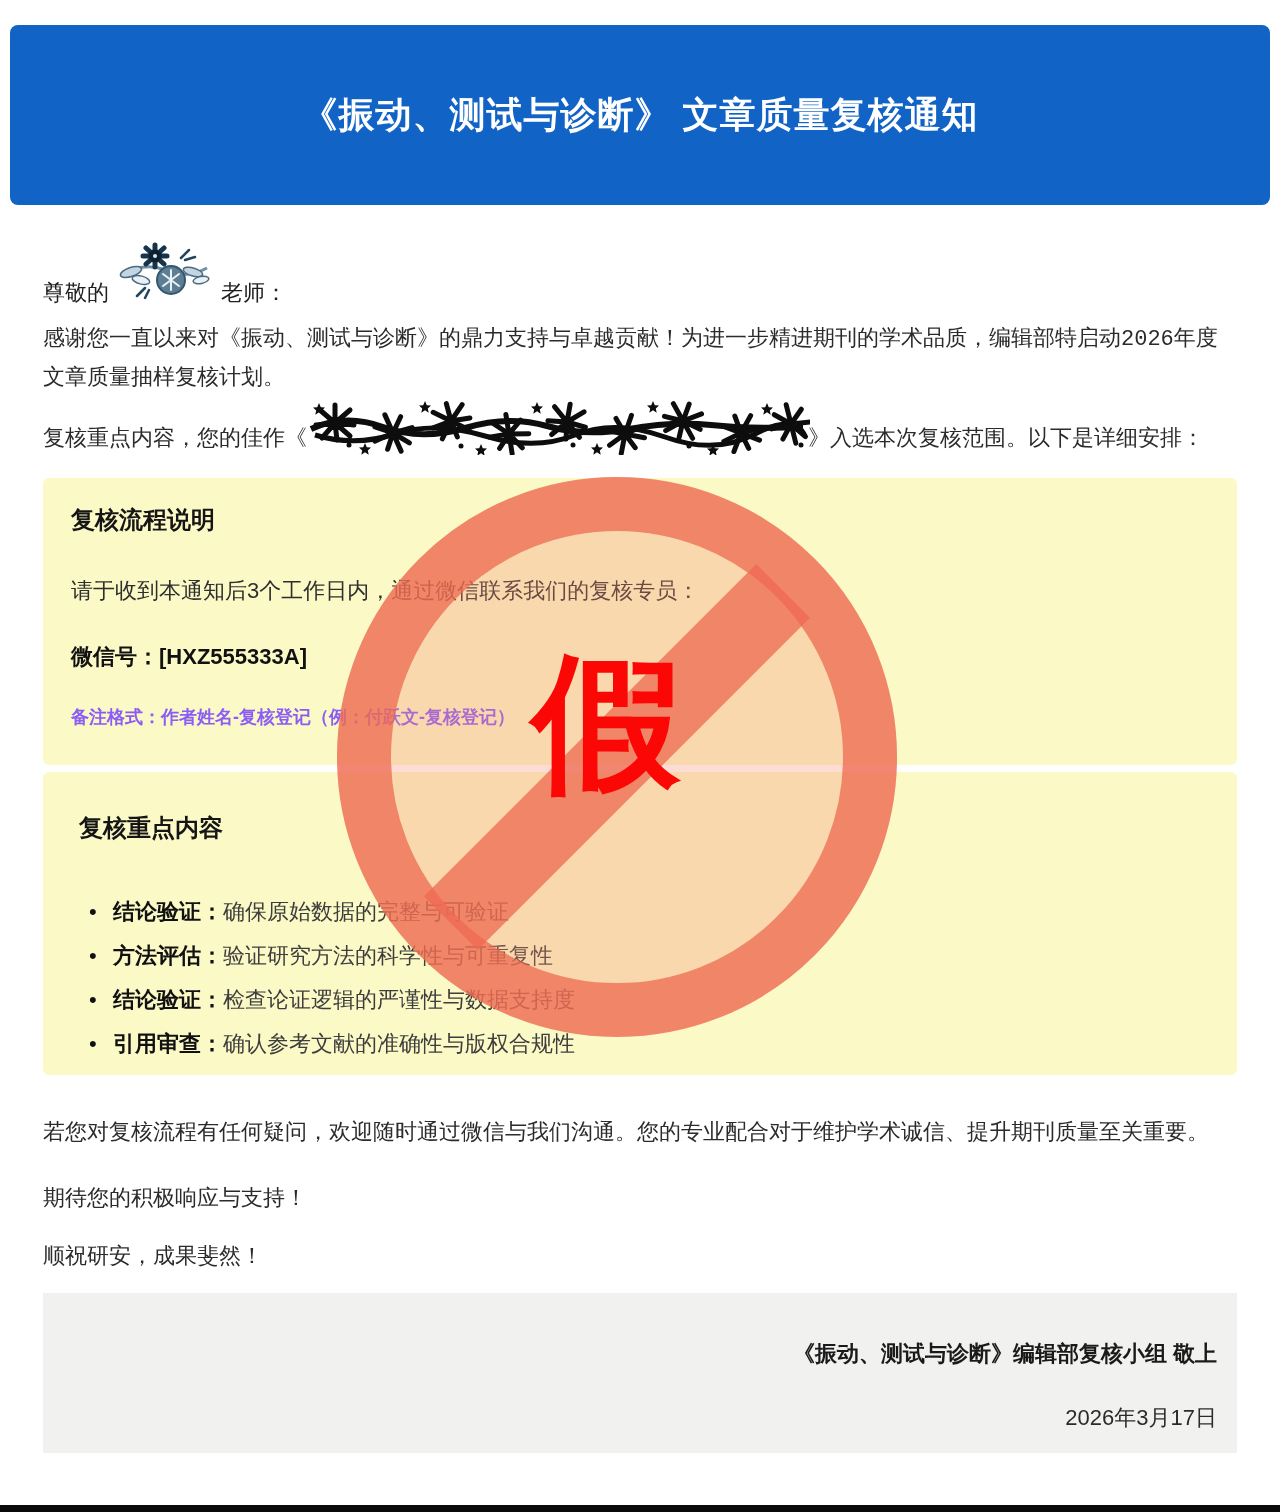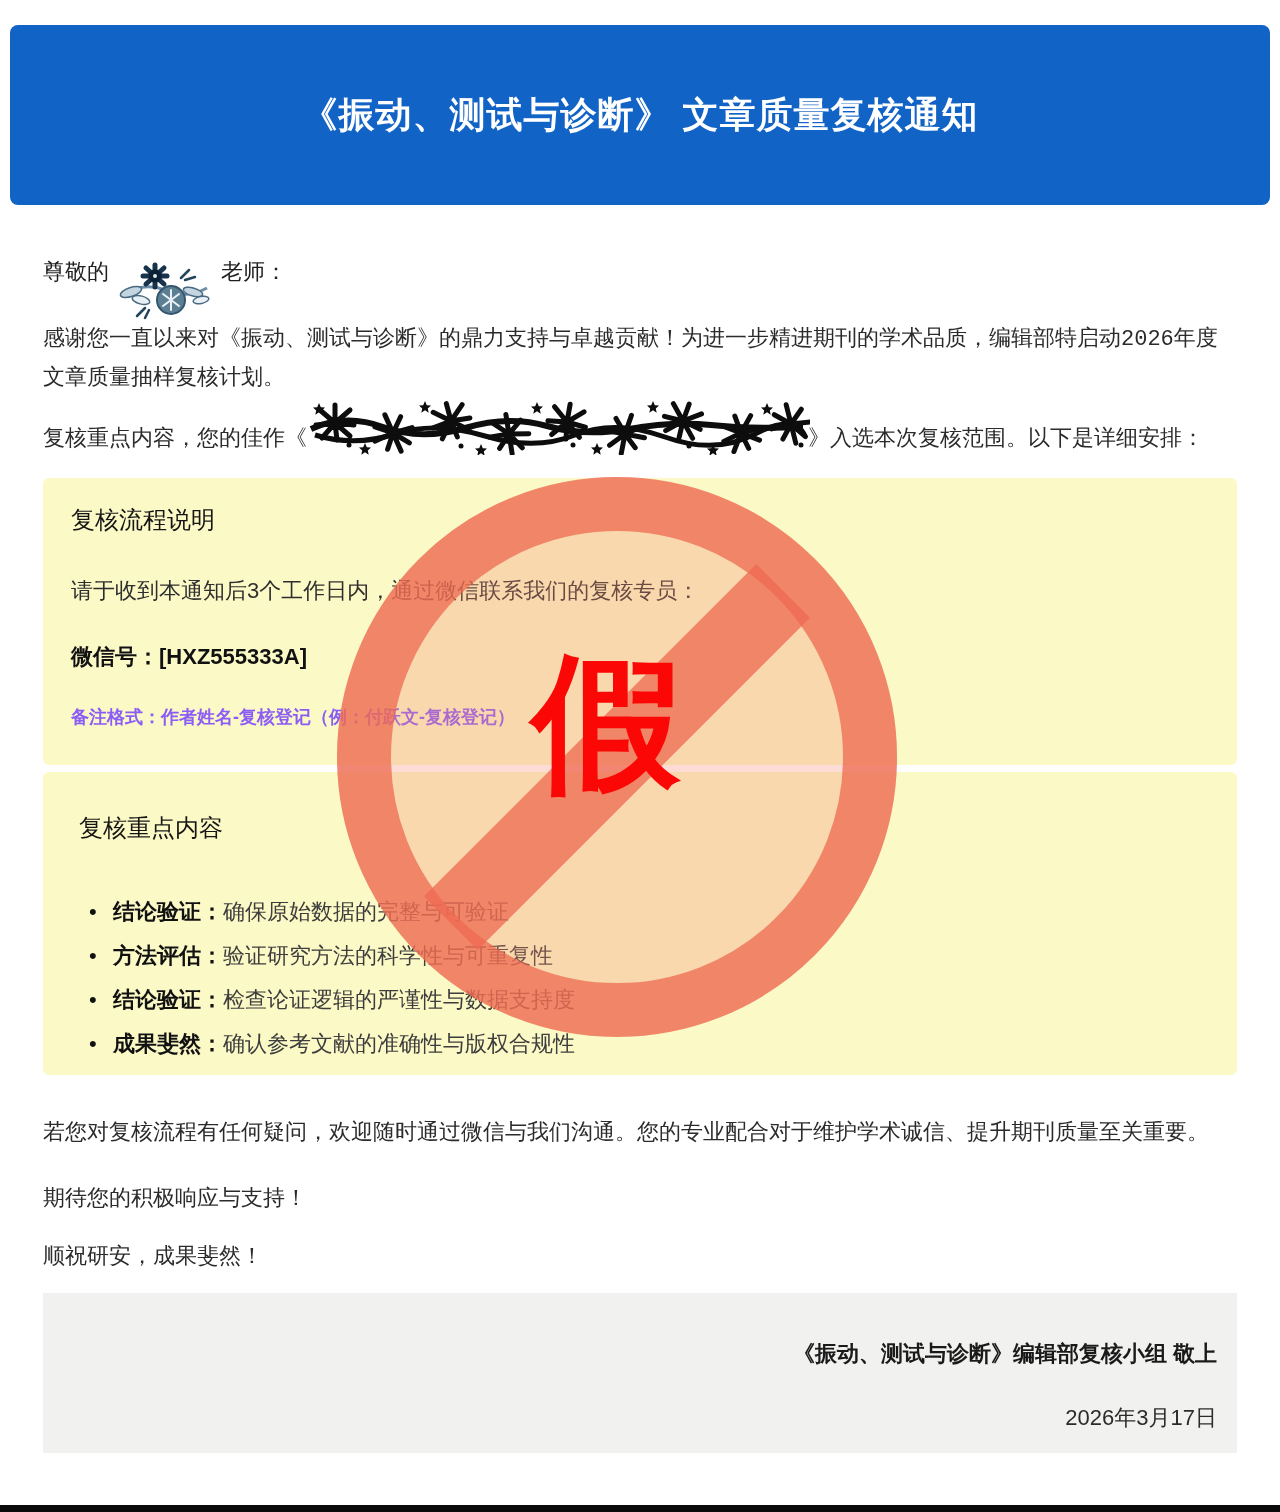--- a/index.html
+++ b/index.html
@@ -4,28 +4,28 @@
 <style>
   html,body{margin:0;padding:0;background:#fff;}
   .page{position:relative;width:1280px;height:1512px;background:#ffffff;overflow:hidden;
         font-family:"Liberation Sans","DejaVu Sans",sans-serif;color:#222;}
   
   .banner{position:absolute;left:10px;top:25px;width:1260px;height:180px;background:#1263c6;
           border-radius:8px;display:flex;align-items:center;justify-content:center;}
   .banner h1{margin:0;color:#ffffff;font-size:36px;font-weight:700;letter-spacing:1px;}
   
   .tb{position:absolute;left:43px;width:1194px;font-size:22px;line-height:39px;color:#2b2b2b;margin:0;}
-  .greeting{top:252px;display:flex;align-items:flex-start;white-space:nowrap;height:60px;color:#1f1f1f;gap:8px;}
+  .greeting{top:252px;display:flex;align-items:flex-end;white-space:nowrap;height:60px;color:#1f1f1f;gap:8px;}
   .greeting .orn{margin:10px 2px 0 2px;flex:0 0 auto;}
   .para1{top:320px;font-family:Liberation Mono, monospace;}
   .para2{top:408px;display:flex;align-items:center;white-space:nowrap;height:58px;}
   .para2 .scb{margin:-6px -2px 0 -2px;flex:0 0 auto;}
   
   .ybox{position:absolute;left:43px;width:1194px;background:#fbf9c6;border-radius:6px;box-sizing:border-box;}
-  .ybox h2{margin:0;font-size:24px;font-weight:400;color:#151515;}
+  .ybox h2{margin:0;font-size:24px;font-weight:700;color:#151515;}
   .box1{top:478px;height:287px;padding:26px 28px;}
   .box1 .line{margin:40px 0 0;font-size:22px;color:#2e2e2e;}
   .box1 .bline{margin:36px 0 0;font-size:22px;font-weight:700;color:#111;}
   .box1 .bline2{margin:33px 0 0;font-size:18px;font-weight:700;color:#8b5cf6;}
   .box2{top:772px;height:303px;padding:40px 36px 26px;}
   .box2 ul{list-style:none;margin:46px 0 0;padding:0 0 0 8px;}
   .box2 li{position:relative;padding-left:26px;font-size:22px;line-height:44px;color:#3d3d3d;}
   .box2 li::before{content:"•";position:absolute;left:2px;top:0;color:#111;font-size:22px;}
   .box2 li b{font-weight:700;color:#111;}
   .para3{top:1112px;}
@@ -135,21 +135,21 @@
     <p class="bline">微信号：[HXZ555333A]</p>
     <p class="bline2">备注格式：作者姓名-复核登记（例：付跃文-复核登记）</p>
   </section>
 
   <section class="ybox box2">
     <h2>复核重点内容</h2>
     <ul>
       <li><b>结论验证：</b><span>确保原始数据的完整与可验证</span></li>
       <li><b>方法评估：</b><span>验证研究方法的科学性与可重复性</span></li>
       <li><b>结论验证：</b><span>检查论证逻辑的严谨性与数据支持度</span></li>
-      <li><b>成果斐然：</b><span>确认参考文献的准确性与版权合规性</span></li>
+      <li><b>引用审查：</b><span>确认参考文献的准确性与版权合规性</span></li>
     </ul>
   </section>
 
   <p class="tb para3">若您对复核流程有任何疑问，欢迎随时通过微信与我们沟通。您的专业配合对于维护学术诚信、提升期刊质量至关重要。</p>
   <p class="tb para4">期待您的积极响应与支持！</p>
   <p class="tb para5">顺祝研安，成果斐然！</p>
 
   <footer class="sig">
     <p class="team">《振动、测试与诊断》编辑部复核小组 敬上</p>
     <p class="date">2026年3月17日</p>

